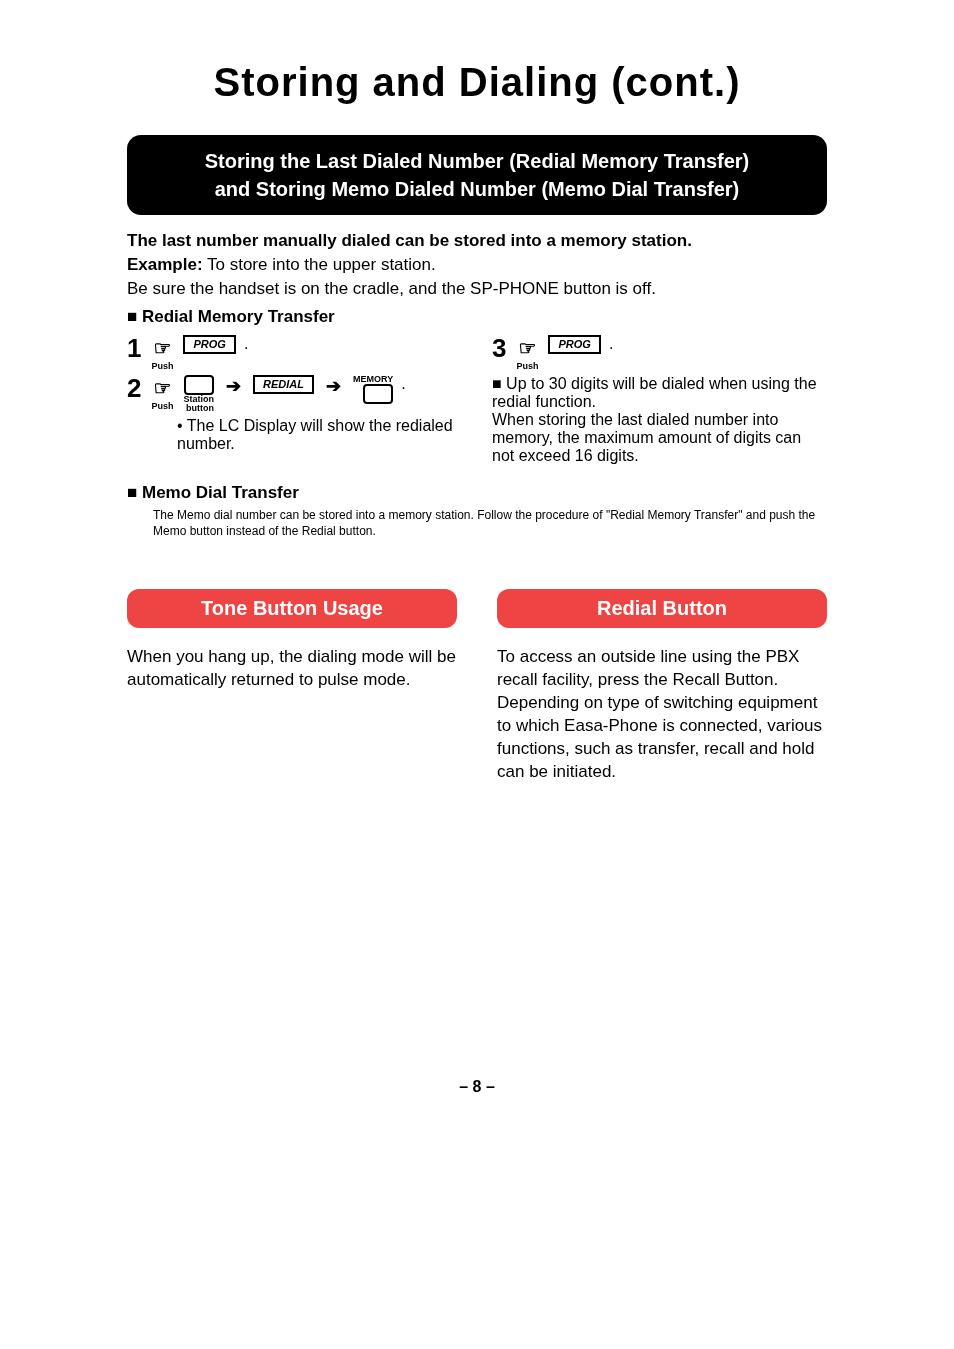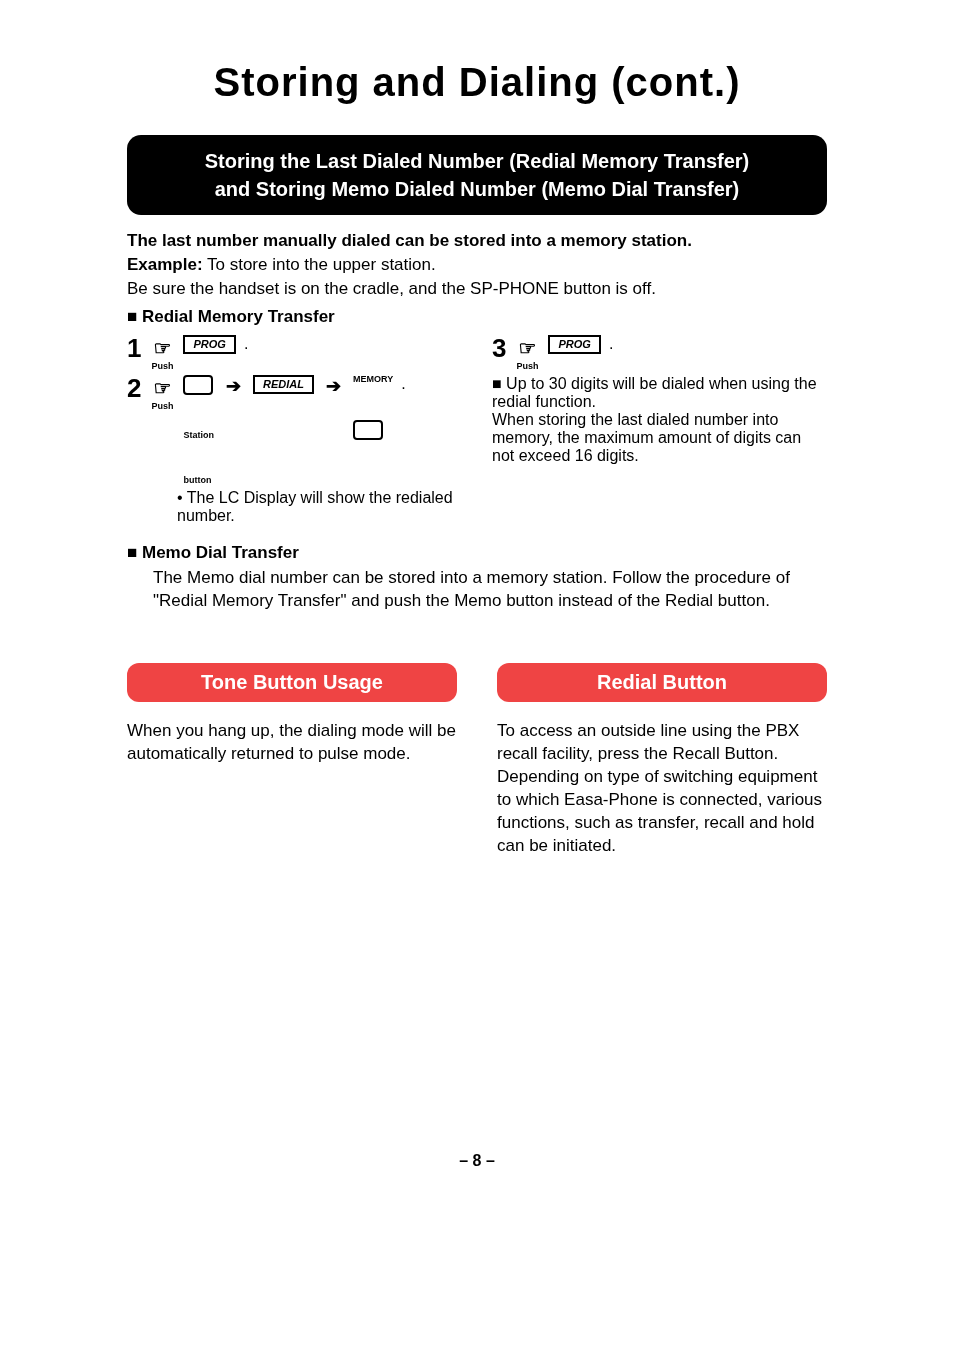--- a/index.html
+++ b/index.html
@@ -97,24 +97,23 @@
   }
   .tiny-label {
     font-size:9px;
     font-weight:bold;
     text-align:center;
     line-height:1;
   }
   .inline-stack {
     display:inline-flex;
     flex-direction:column;
-    align-items:flex-start;
-    vertical-align:middle;
-    line-height:1;
-    gap:36px;
+    align-items:flex-end;
+    vertical-align:middle;
+    line-height:1;
   }
   .note {
     font-size:16px;
     margin:4px 0 10px 50px;
   }
   .bullet-note::before { content:"• "; }
   .box-note::before { content:"■ "; }
   .section-row {
     display:flex;
     gap:40px;
@@ -228,21 +227,21 @@
         <span class="btn-box">PROG</span>
         <span>.</span>
       </div>
 
       <div class="note box-note" style="margin-left:0; white-space:pre-line;">Up to 30 digits will be dialed when using the redial function.
 When storing the last dialed number into memory, the maximum amount of digits can not exceed 16 digits.</div>
     </div>
   </div>
 
   <div class="sub-head">Memo Dial Transfer</div>
-  <p style="font-size:17px; margin:4px 0 0 26px; line-height:1.35;">The Memo dial number can be stored into a memory station. Follow the procedure of "Redial Memory Transfer" and push the Memo button instead of the Redial button.</p>
+  <p style="font-size:12px; margin:4px 0 0 26px; line-height:1.35;">The Memo dial number can be stored into a memory station. Follow the procedure of "Redial Memory Transfer" and push the Memo button instead of the Redial button.</p>
 
   <div class="section-row">
 
     <div class="section-col">
       <div class="pill-head">Tone Button Usage</div>
       <div class="body-text">
         <p>When you hang up, the dialing mode will be automatically returned to pulse mode.</p>
       </div>
     </div>
 

